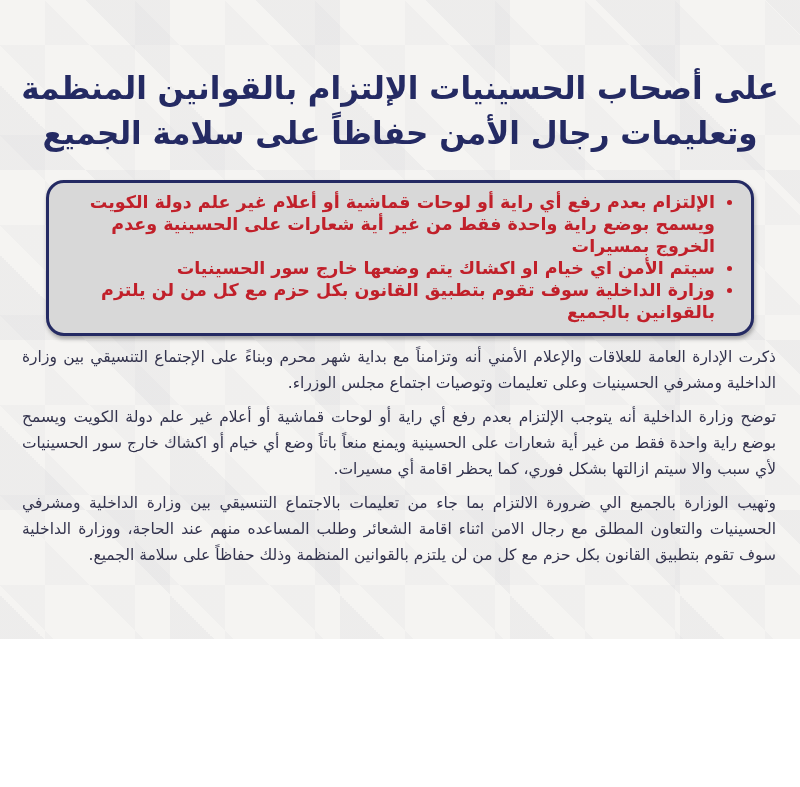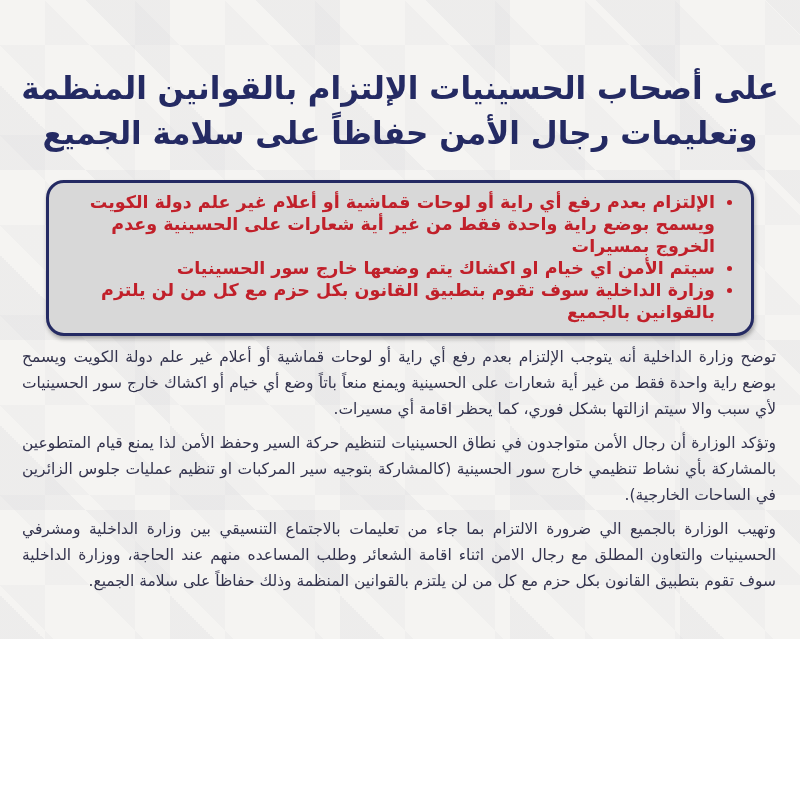--- a/index.html
+++ b/index.html
@@ -108,22 +108,22 @@
 
   <div class="rules-box">
     <ul>
       <li>الإلتزام بعدم رفع أي راية أو لوحات قماشية أو أعلام غير علم دولة الكويت ويسمح بوضع راية واحدة فقط من غير أية شعارات على الحسينية وعدم الخروج بمسيرات</li>
       <li>سيتم الأمن اي خيام او اكشاك يتم وضعها خارج سور الحسينيات</li>
       <li>وزارة الداخلية سوف تقوم بتطبيق القانون بكل حزم مع كل من لن يلتزم بالقوانين بالجميع</li>
     </ul>
   </div>
 
   <div class="paragraphs">
+    <p>ذكرت الإدارة العامة للعلاقات والإعلام الأمني أنه وتزامناً مع بداية شهر محرم وبناءً على الإجتماع التنسيقي بين وزارة الداخلية ومشرفي الحسينيات وعلى تعليمات وتوصيات اجتماع مجلس الوزراء.</p>
     <p>توضح وزارة الداخلية أنه يتوجب الإلتزام بعدم رفع أي راية أو لوحات قماشية أو أعلام غير علم دولة الكويت ويسمح بوضع راية واحدة فقط من غير أية شعارات على الحسينية ويمنع منعاً باتاً وضع أي خيام أو اكشاك خارج سور الحسينيات لأي سبب والا سيتم ازالتها بشكل فوري، كما يحظر اقامة أي مسيرات.</p>
-    <p>وتؤكد الوزارة أن رجال الأمن متواجدون في نطاق الحسينيات لتنظيم حركة السير وحفظ الأمن لذا يمنع قيام المتطوعين بالمشاركة بأي نشاط تنظيمي خارج سور الحسينية (كالمشاركة بتوجيه سير المركبات او تنظيم عمليات جلوس الزائرين في الساحات الخارجية).</p>
     <p>وتهيب الوزارة بالجميع الي ضرورة الالتزام بما جاء من تعليمات بالاجتماع التنسيقي بين وزارة الداخلية ومشرفي الحسينيات والتعاون المطلق مع رجال الامن اثناء اقامة الشعائر وطلب المساعده منهم عند الحاجة، ووزارة الداخلية سوف تقوم بتطبيق القانون بكل حزم مع كل من لن يلتزم بالقوانين المنظمة وذلك حفاظاً على سلامة الجميع.</p>
   </div>
 
   <div class="bar bar-left">
     <span class="sicon icon-f">f</span>
     <span class="sicon icon-x">X</span>
     <span class="sicon">
       <svg width="26" height="19" viewBox="0 0 26 19">
         <rect x="0.5" y="0.5" width="25" height="18" rx="5" fill="#ffffff"></rect>
         <polygon points="10,5 18,9.5 10,14" fill="#2a2e6a"></polygon>

